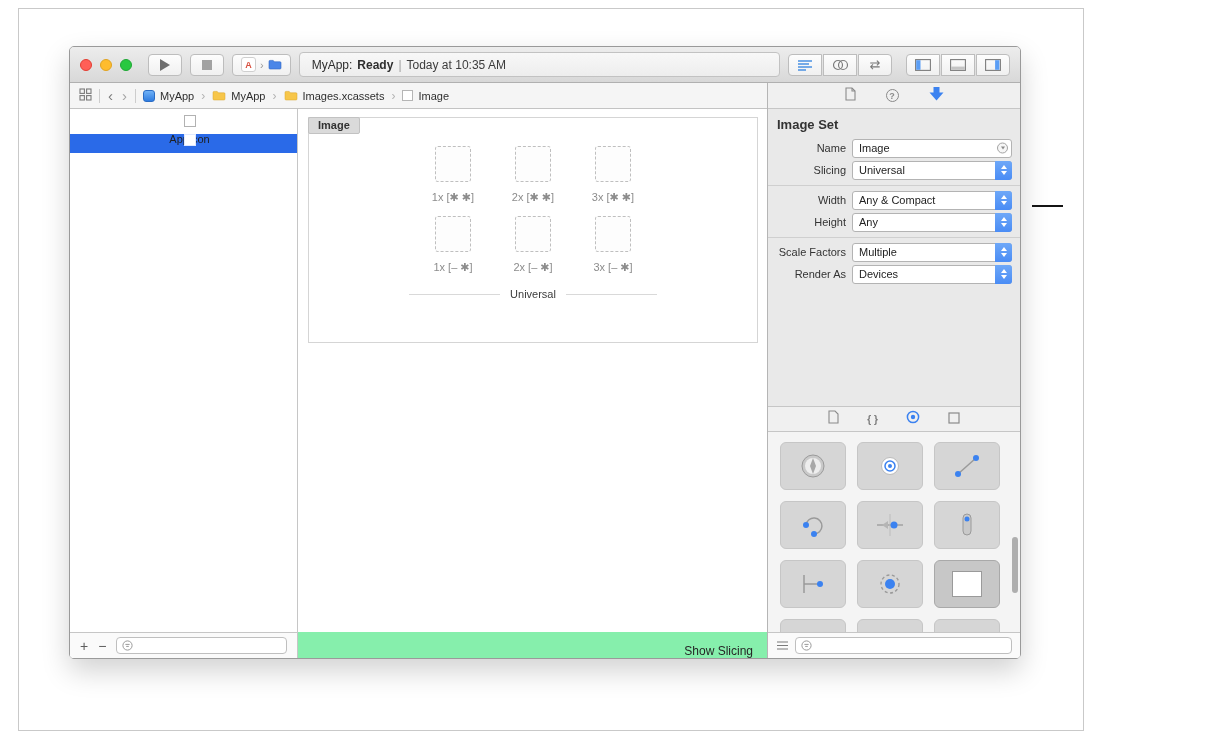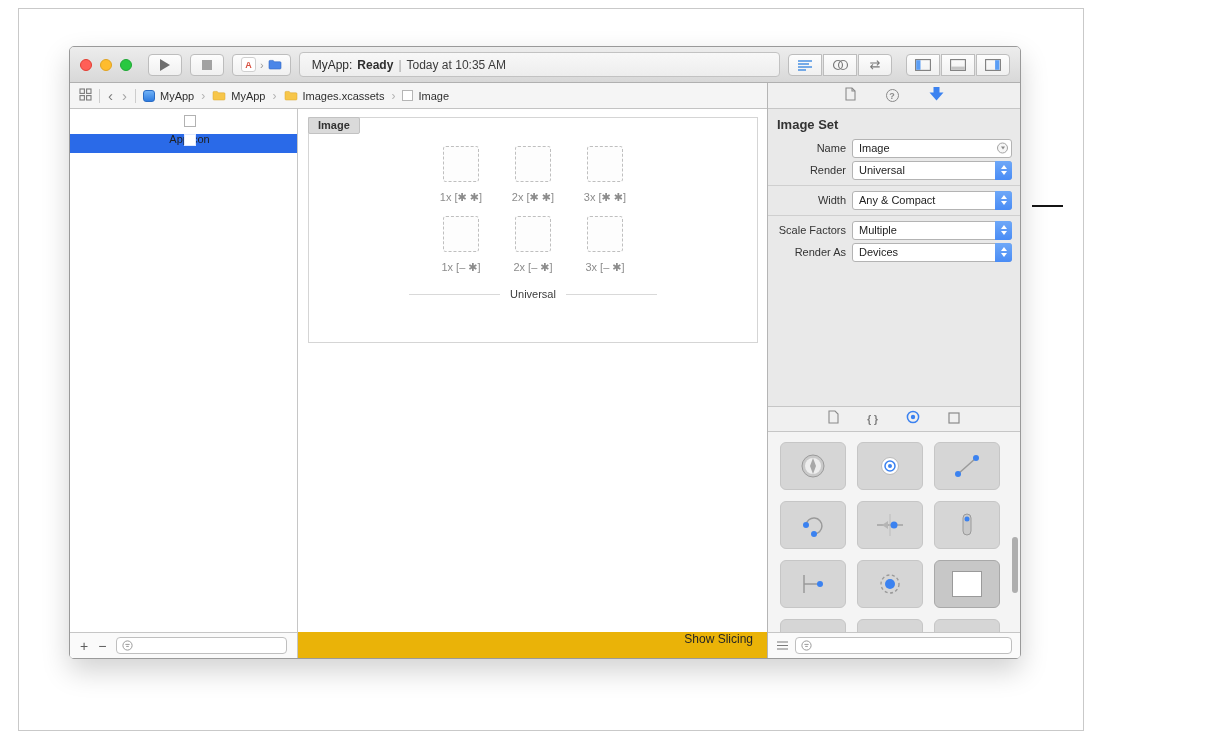--- a/index.html
+++ b/index.html
@@ -119,30 +119,30 @@
   
   .editor { flex: 1; display: flex; flex-direction: column; background: #fff; min-width: 0; }
   .editor-canvas { flex: 1; position: relative; padding: 8px 0 0 10px; }
   .asset-card { position: relative; width: 450px; height: 226px; border: 1px solid #d5d5d5; background: #fff; }
   .card-chip {
     position: absolute; top: -1px; left: -1px;
     background: #dadada; border: 1px solid #c2c2c2; border-radius: 2px;
     padding: 1px 9px 2px; font-size: 11px; font-weight: bold; color: #333;
   }
   .slots-area { position: absolute; top: 24px; left: 0; right: 0; display: flex; flex-direction: column; align-items: center; }
-  .slot-row { display: flex; gap: 8px; margin-top: 4px; }
+  .slot-row { display: flex; gap: 16px; margin-top: 4px; }
   .slot-row + .slot-row { margin-top: 12px; }
   .slot { width: 64px; display: flex; flex-direction: column; align-items: center; cursor: default; }
   .slot-well { width: 36px; height: 36px; border: 1px dashed #bfbfbf; border-radius: 3px; background: #fdfdfd; }
   .slot-label { margin-top: 9px; font-size: 11px; color: #8c8c8c; white-space: nowrap; }
   .group-divider { margin-top: 14px; width: 248px; display: flex; align-items: center; gap: 10px; }
   .group-divider .rule { flex: 1; height: 1px; background: #d9d9d9; }
   .group-label { font-size: 11px; color: #3c3c3c; }
 
-  .editor-bottom { flex: 0 0 26px; display: flex; align-items: flex-start; justify-content: flex-end; padding-right: 14px; background: #eab308; }
+  .editor-bottom { flex: 0 0 26px; display: flex; align-items: flex-end; justify-content: flex-end; padding-right: 14px; background: #86efac; }
   .show-slicing { font-size: 12px; color: #262626; cursor: default; background: none; border: none; font-family: "Liberation Sans", sans-serif; }
 
   
   .inspector { flex: 0 0 253px; width: 253px; border-left: 1px solid #b5b5b5; background: #e9e9e9; display: flex; flex-direction: column; min-height: 0; }
   .insp-top { flex: 0 0 26px; border-bottom: 1px solid #c6c6c6; background: #f0f0f0; display: flex; align-items: center; justify-content: center; gap: 30px; }
   .help-circle { width: 13px; height: 13px; border-radius: 50%; border: 1px solid #8a8a8a; color: #8a8a8a; font-size: 9px; font-weight: bold; display: flex; align-items: center; justify-content: center; }
 
   .insp-form { padding: 5px 0 2px; }
   .section-title { font-size: 13px; font-weight: bold; color: #333; margin: 3px 0 6px 9px; }
   .form-row { display: flex; align-items: center; margin: 3px 8px 3px 0; }
@@ -409,21 +409,21 @@
               <span class="form-label">Name</span>
               <span class="text-wrap">
                 <input class="text-field" readonly="" value="Image" style="">
                 <span class="round-btn">
                     <i></i>
                   </span>
               </span>
             </div>
 
             <div class="form-row">
-              <span class="form-label">Render</span>
+              <span class="form-label">Slicing</span>
               <div class="popup">
                 <span class="popup-value">Universal</span>
                 <span class="stepper">
                     <i class="tri-up"></i>
                     <i class="tri-down"></i>
                   </span>
               </div>
             </div>
 
             <div class="insp-sep"></div>
@@ -432,20 +432,30 @@
               <span class="form-label">Width</span>
               <div class="popup">
                 <span class="popup-value">Any &amp; Compact</span>
                 <span class="stepper">
                     <i class="tri-up"></i>
                     <i class="tri-down"></i>
                   </span>
               </div>
             </div>
 
+            <div class="form-row">
+              <span class="form-label">Height</span>
+              <div class="popup">
+                <span class="popup-value">Any</span>
+                <span class="stepper">
+                    <i class="tri-up"></i>
+                    <i class="tri-down"></i>
+                  </span>
+              </div>
+            </div>
 
             <div class="insp-sep"></div>
 
             <div class="form-row">
               <span class="form-label">Scale Factors</span>
               <div class="popup">
                 <span class="popup-value">Multiple</span>
                 <span class="stepper">
                     <i class="tri-up"></i>
                     <i class="tri-down"></i>

